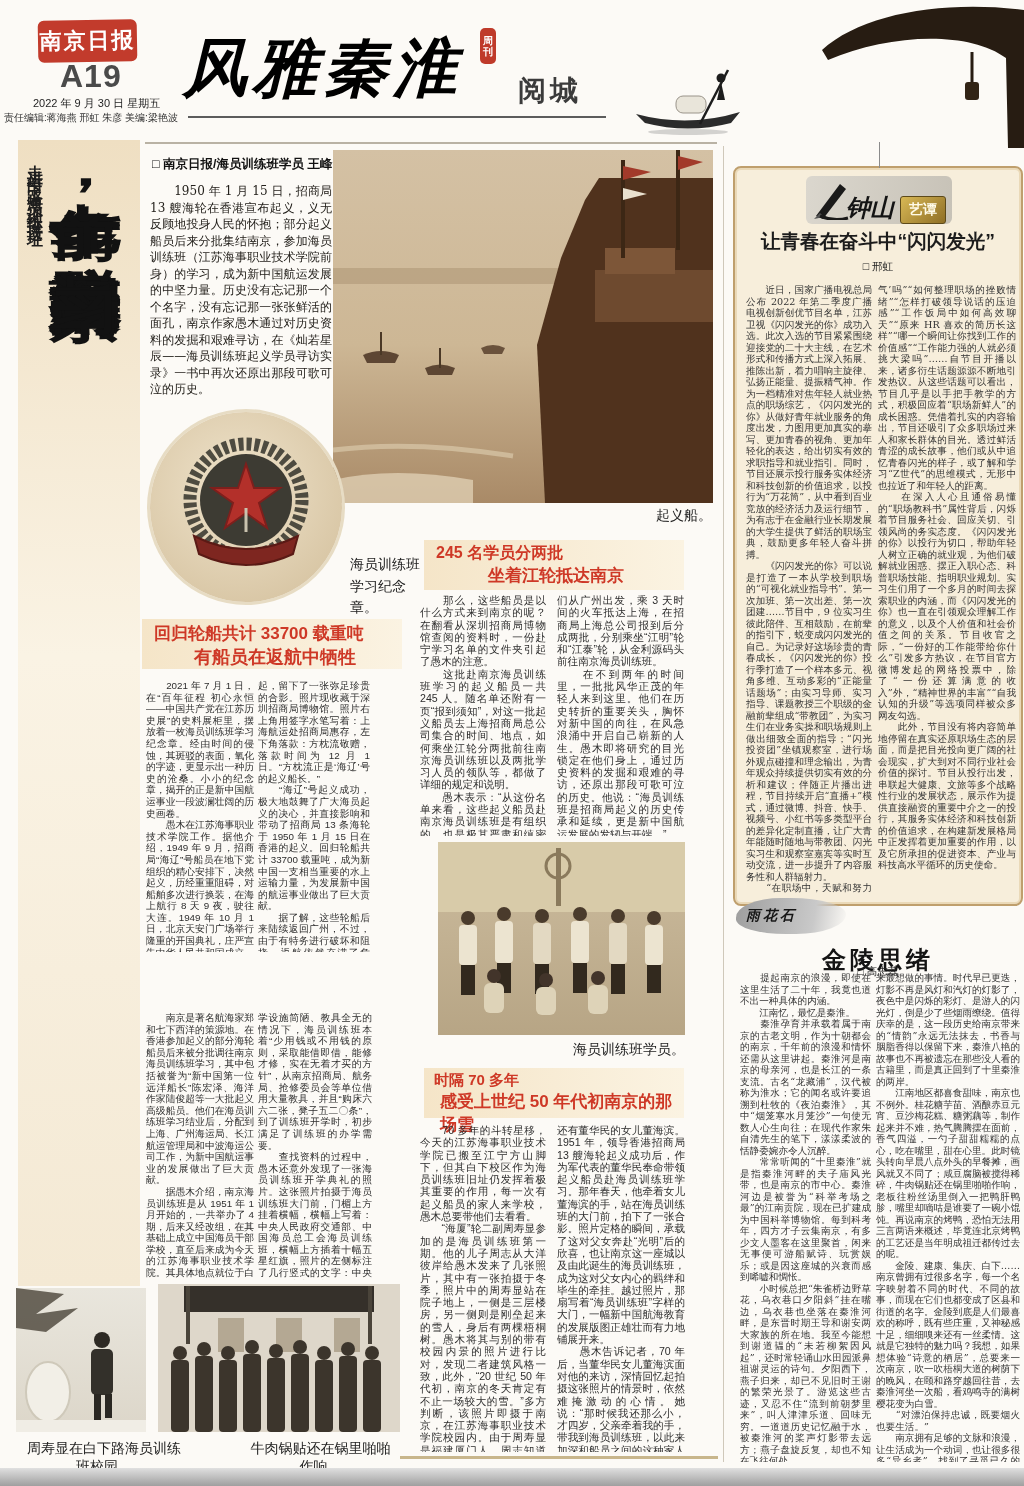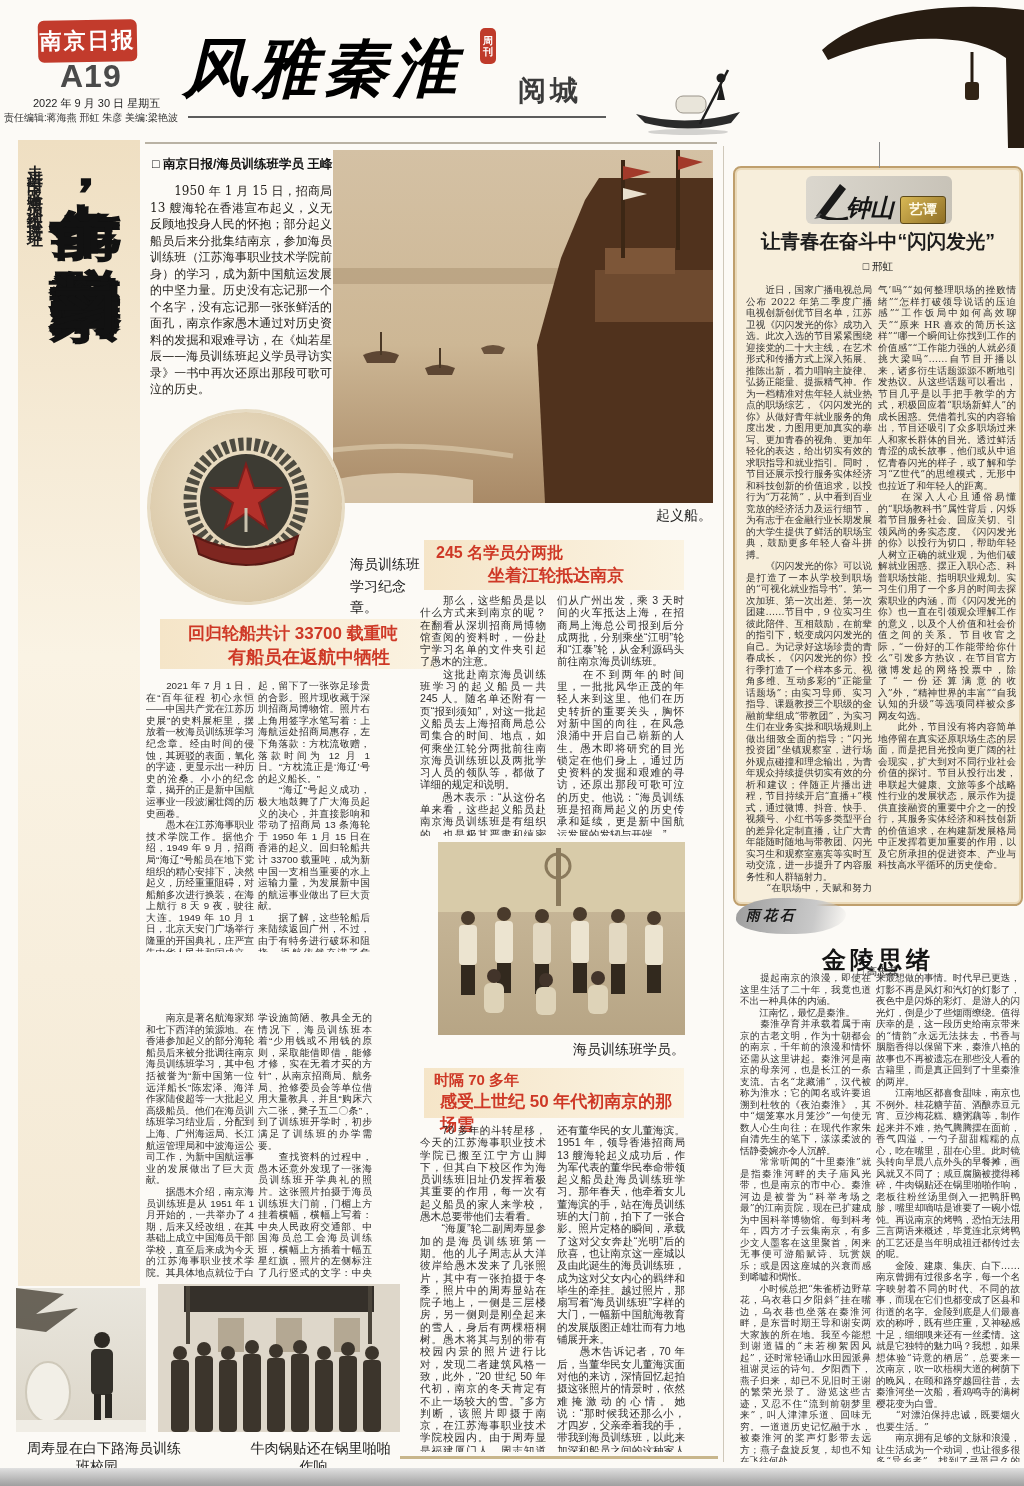--- a/index.html
+++ b/index.html
@@ -39,21 +39,21 @@
   .cap{font-size:14px;color:#222;font-family:"DejaVu Serif",serif;}
   .ship{left:333px;top:150px;width:380px;height:353px;
         background:linear-gradient(180deg,#d4c1a4,#cdb795 55%,#a98a67);}
   .badge{left:150px;top:412px;width:192px;height:190px;border-radius:50%;
          background:radial-gradient(circle at 45% 40%,#efe3cb,#d9c7a6 75%,#c9b48e);
          box-shadow:0 0 0 3px #e7dcc4;}
   .badge-cap{left:350px;top:554px;width:70px;line-height:1.55;white-space:pre-line;text-align:left;}
   .secbox{background:linear-gradient(90deg,#f5e5c8,#fbf3e2);color:#ce3826;font-weight:800;}
   .secbox .t1{display:block;}
   .secbox .t2{display:block;}
-  .sb1{left:160px;top:619px;width:260px;height:47px;padding-top:3px;padding-left:16px;}
+  .sb1{left:142px;top:619px;width:260px;height:47px;padding-top:3px;}
   .sb1 .t1{font-size:17px;margin-left:12px;}  .sb1 .t2{font-size:18px;margin-left:52px;}
   .sb2{left:152px;top:957px;width:260px;height:47px;padding-top:3px;}
   .sb2 .t1{font-size:17px;margin-left:12px;}  .sb2 .t2{font-size:18px;margin-left:26px;}
   .sb3{left:424px;top:540px;width:260px;height:47px;padding-top:3px;}
   .sb3 .t1{font-size:16px;margin-left:12px;}  .sb3 .t2{font-size:17px;margin-left:64px;}
   .sb4{left:424px;top:1068px;width:260px;height:47px;padding-top:3px;}
   .sb4 .t1{font-size:15px;margin-left:10px;}  .sb4 .t2{font-size:17px;margin-left:16px;}
   .col{white-space:pre-line;text-align:justify;overflow:hidden;color:#2d2d2d;
        font-size:9.8px;line-height:11.6px;}
   .mcol{font-size:10.6px;line-height:12.3px;}

